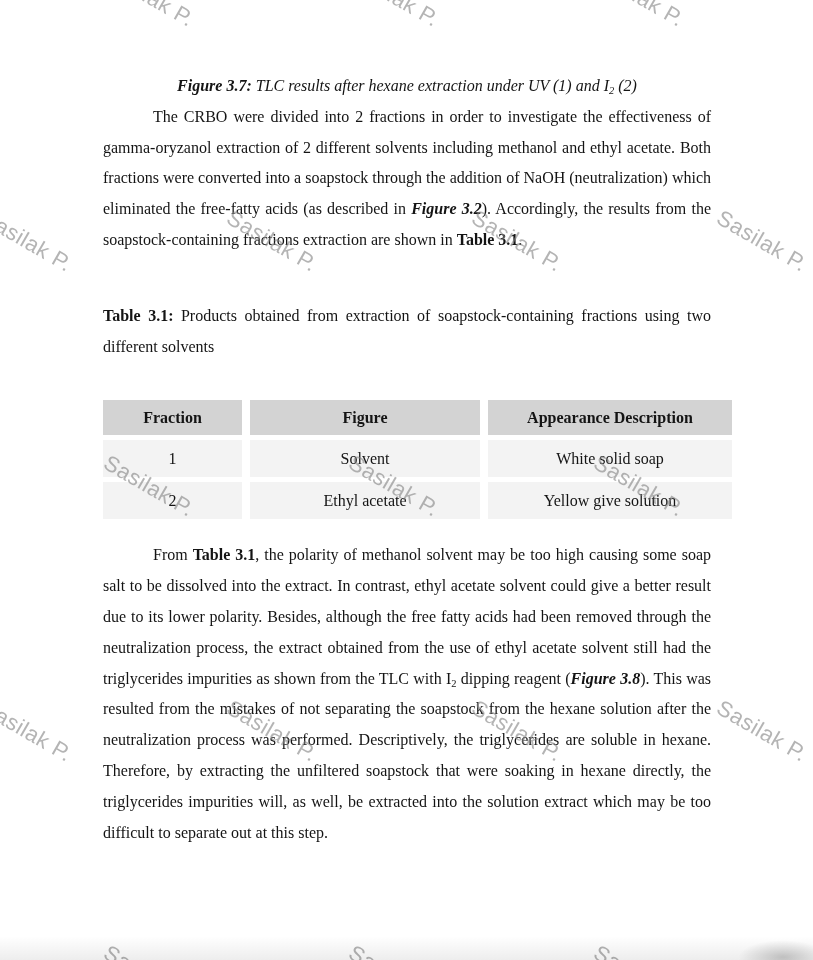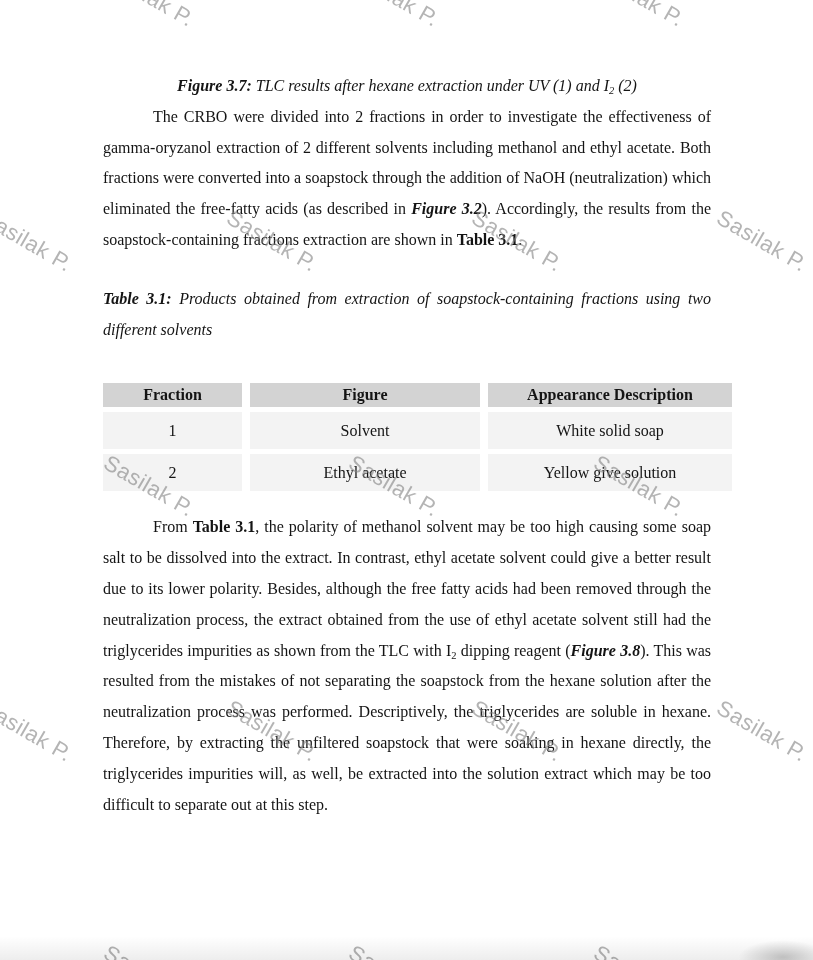--- a/index.html
+++ b/index.html
@@ -12,40 +12,40 @@
   }
   .page { position:absolute; inset:0; padding:71px 102px 0 103px; }
 
   .fig-caption {
     font-size:16px; line-height:30.8px; text-align:center; font-style:italic;
   }
   .para {
     font-size:16px; line-height:30.8px; text-align:justify;
   }
   .para.indent { text-indent:50px; }
-  .table-caption { margin-top:28px; text-align:justify;font-style:italic; }
+  .table-caption { margin-top:45px; text-align:justify; }
   .p1 { }
   .p2 { margin-top:16px; }
 
   .run.bold { font-weight:bold; }
   .run.italic { font-style:italic; }
   .run.bold-italic { font-weight:bold; font-style:italic; }
   .run.sub { font-size:10.5px; vertical-align:-3px; line-height:0; }
 
   table.results {
     margin:33px 0 0 -8px;
     width:645px;
     border-collapse:separate;
     border-spacing:8px 5px;
     table-layout:fixed;
   }
   table.results th {
     background:var(--header-bg,#d3d3d3);
     font-weight:bold; font-size:16px;
-    height:24px; text-align:center; vertical-align:middle;
+    height:35px; text-align:center; vertical-align:middle;
   }
   table.results td {
     background:var(--row-bg,#f3f3f3);
     font-size:16px; height:37px; text-align:center; vertical-align:middle;
   }
 
   .watermark-layer { position:absolute; inset:0; z-index:10; pointer-events:none; }
   .wm {
     position:absolute;
     font-family:"Liberation Sans", sans-serif;

